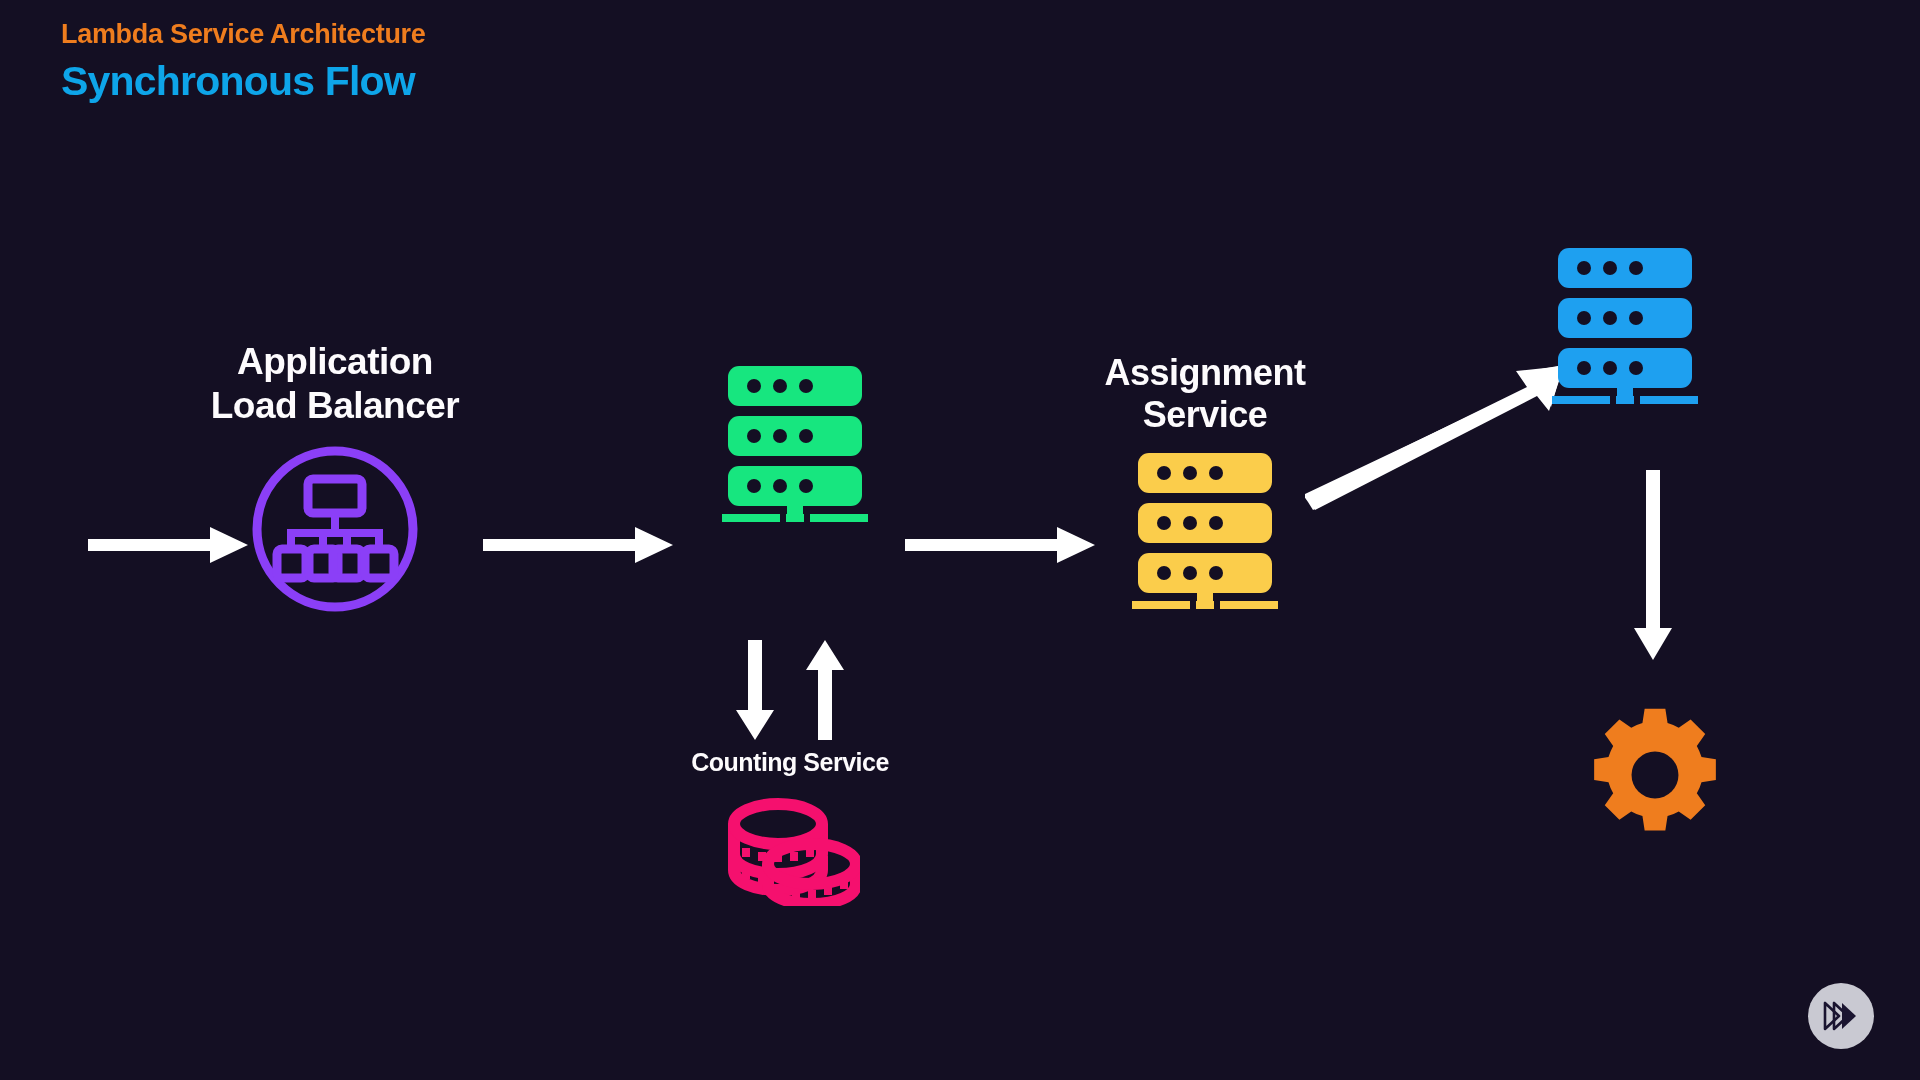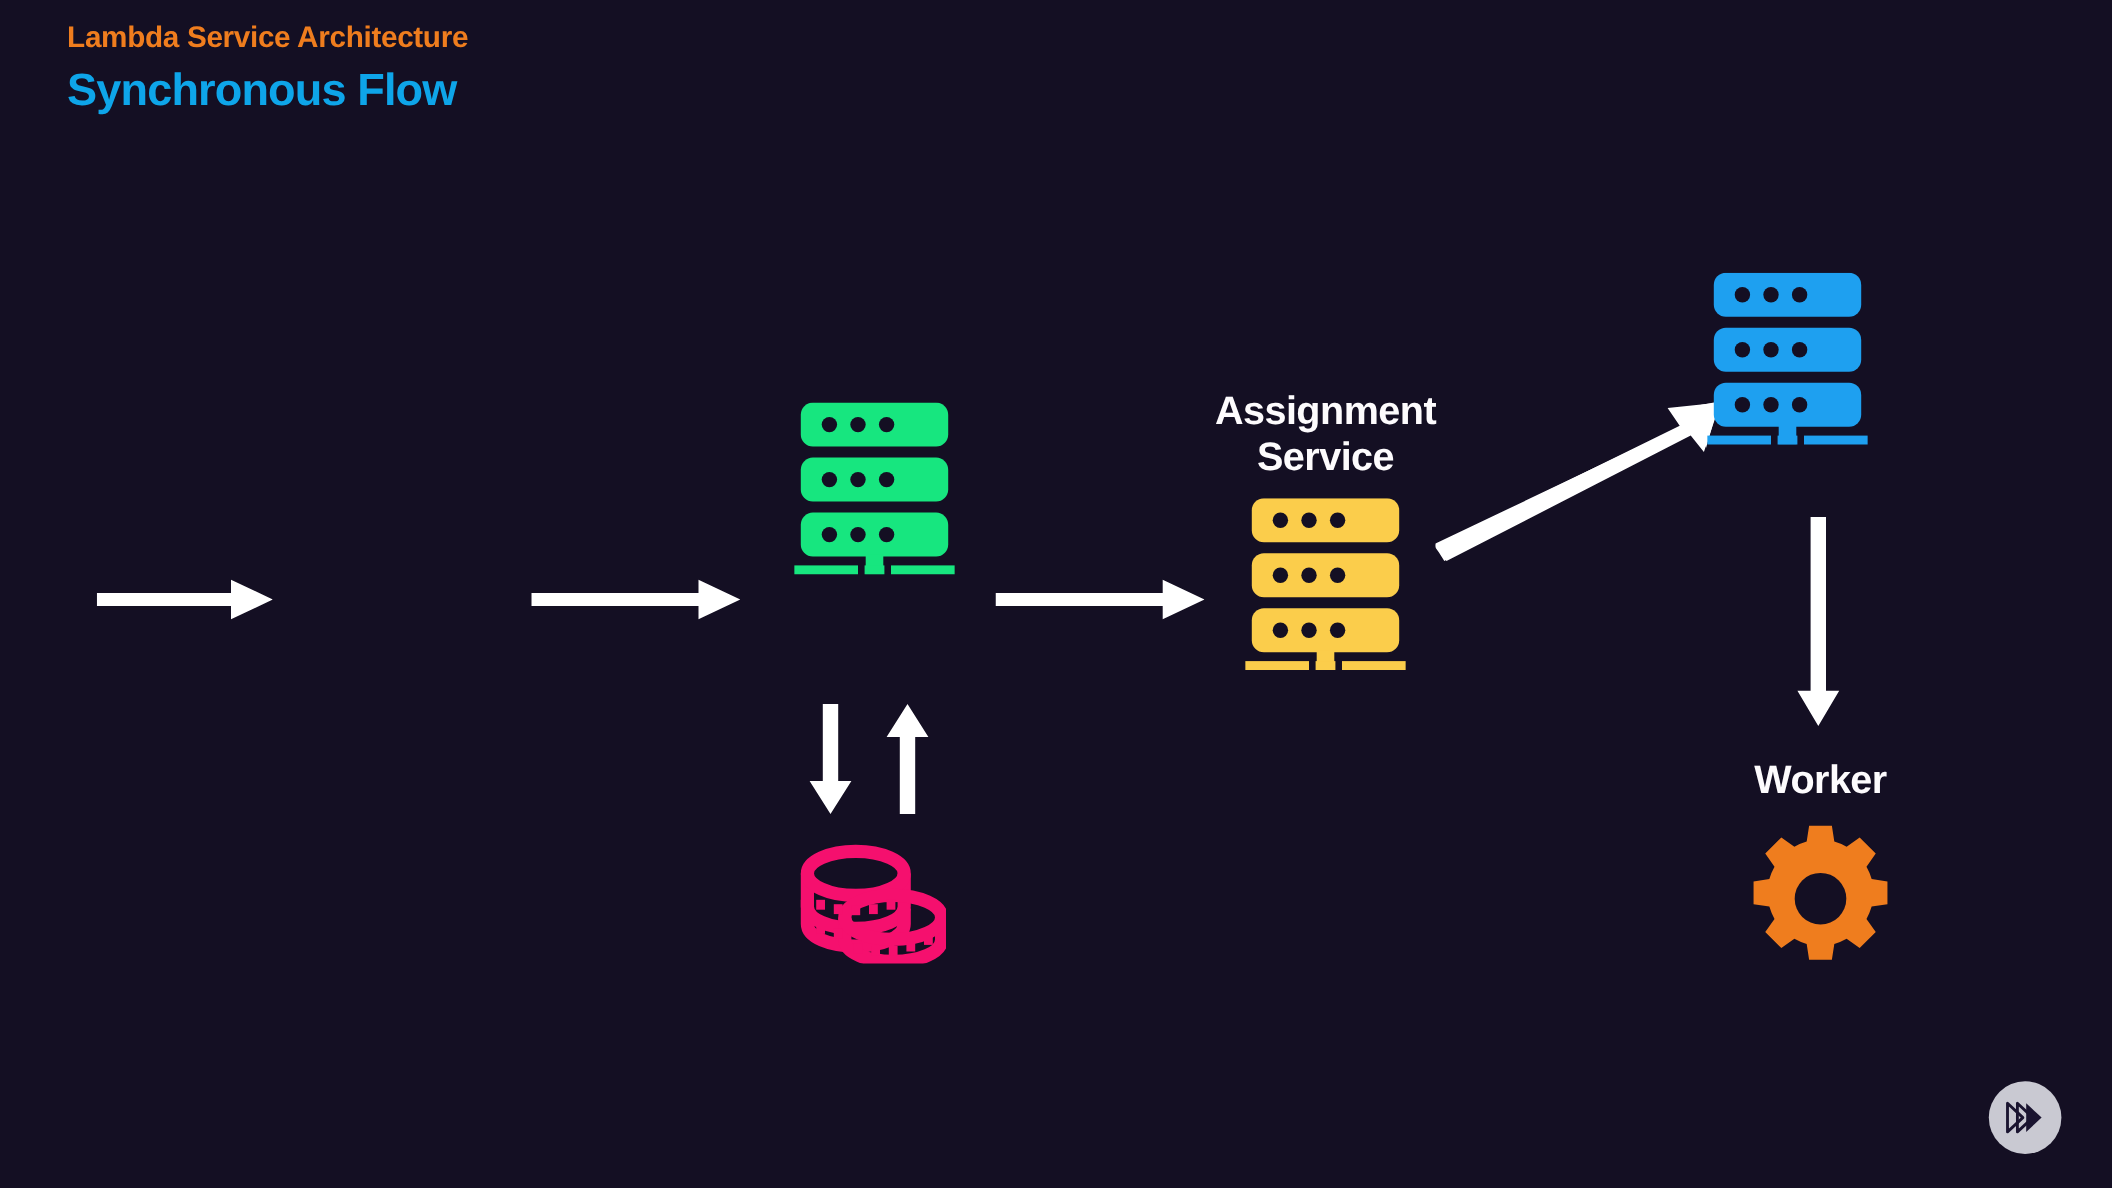--- a/index.html
+++ b/index.html
@@ -86,20 +86,45 @@
     <div class="eyebrow">Lambda Service Architecture</div>
     <div class="slide-title">Synchronous Flow</div>
   </div>
 
   <div class="arrow" style="left:88px; top:520px;">
     <svg width="160" height="50" viewBox="0 0 160 50">
       <path d="M0 19 H122 V7 L160 25 L122 43 V31 H0 Z" fill="#ffffff"></path>
     </svg>
   </div>
 
+  <div class="node" style="left:190px; top:340px; width:290px;">
+    <div class="node-label label-lg">Application
+Load Balancer</div>
+    <div class="node-icon" style="margin-top:16px;">
+      <svg width="172" height="172" viewBox="0 0 172 172">
+        <circle cx="86" cy="86" r="78" fill="none" stroke="#8b3ff7" stroke-width="9"></circle>
+
+        <rect x="59" y="36" width="54" height="34" rx="5" fill="none" stroke="#8b3ff7" stroke-width="9"></rect>
+
+        <rect x="82" y="70" width="8" height="20" fill="#8b3ff7"></rect>
+
+        <rect x="38" y="86" width="96" height="8" fill="#8b3ff7"></rect>
+
+        <rect x="38" y="86" width="8" height="22" fill="#8b3ff7"></rect>
+        <rect x="70" y="86" width="8" height="22" fill="#8b3ff7"></rect>
+        <rect x="94" y="86" width="8" height="22" fill="#8b3ff7"></rect>
+        <rect x="126" y="86" width="8" height="22" fill="#8b3ff7"></rect>
+
+        <rect x="28" y="106" width="29" height="29" rx="5" fill="none" stroke="#8b3ff7" stroke-width="9"></rect>
+        <rect x="60" y="106" width="29" height="29" rx="5" fill="none" stroke="#8b3ff7" stroke-width="9"></rect>
+        <rect x="84" y="106" width="29" height="29" rx="5" fill="none" stroke="#8b3ff7" stroke-width="9"></rect>
+        <rect x="116" y="106" width="29" height="29" rx="5" fill="none" stroke="#8b3ff7" stroke-width="9"></rect>
+      </svg>
+    </div>
+  </div>
 
   <div class="arrow" style="left:483px; top:520px;">
     <svg width="190" height="50" viewBox="0 0 190 50">
       <path d="M0 19 H152 V7 L190 25 L152 43 V31 H0 Z" fill="#ffffff"></path>
     </svg>
   </div>
 
   <div class="node" style="left:650px; top:350px; width:290px;">
     <div class="node-icon" style="margin-top:16px;">
       <svg width="146" height="156" viewBox="0 0 146 156">
@@ -139,20 +164,21 @@
     </svg>
   </div>
 
   <div class="arrow" style="left:803px; top:640px;">
     <svg width="44" height="100" viewBox="0 0 44 100">
       <path d="M22 0 L41 30 H29 V100 H15 V30 H3 Z" fill="#ffffff"></path>
     </svg>
   </div>
 
   <div class="node" style="left:640px; top:748px; width:300px;">
+    <div class="node-label label-sm">Counting Service</div>
     <div class="node-icon" style="margin-top:18px;">
       <svg width="140" height="110" viewBox="0 0 140 110">
         <g fill="none" stroke="#f5106e" stroke-width="12" stroke-linejoin="round">
 
           <path d="M14 28 V58 C14 70 34 78 58 78 C82 78 102 70 102 58 V28"></path>
           <ellipse cx="58" cy="28" rx="44" ry="20"></ellipse>
 
           <path d="M14 52 V74 C14 86 34 94 58 94 C82 94 102 86 102 74 V60"></path>
 
           <path d="M48 68 V88 C48 100 68 108 92 108 C116 108 136 100 136 88 V68"></path>
@@ -239,21 +265,20 @@
     </div>
   </div>
 
   <div class="arrow" style="left:1631px; top:470px;">
     <svg width="44" height="190" viewBox="0 0 44 190">
       <path d="M15 0 H29 V158 H41 L22 190 L3 158 H15 Z" fill="#ffffff"></path>
     </svg>
   </div>
 
   <div class="node" style="left:1510px; top:688px; width:290px;">
-    <div class="node-label label-md">Worker</div>
     <div class="node-icon" style="margin-top:18px;">
       <svg width="138" height="138" viewBox="0 0 100 100">
         <path fill="#ef7d1e" d="M42.5 2 h15 l1.6 10.4 a38 38 0 0 1 8.1 3.4 l8.6-6.1 10.6 10.6 -6.1 8.6 a38 38 0 0 1 3.4 8.1 l10.4 1.6 v15 l-10.4 1.6 a38 38 0 0 1 -3.4 8.1 l6.1 8.6 -10.6 10.6 -8.6-6.1 a38 38 0 0 1 -8.1 3.4 l-1.6 10.4 h-15 l-1.6-10.4 a38 38 0 0 1 -8.1-3.4 l-8.6 6.1 -10.6-10.6 6.1-8.6 a38 38 0 0 1 -3.4-8.1 l-10.4-1.6 v-15 l10.4-1.6 a38 38 0 0 1 3.4-8.1 l-6.1-8.6 10.6-10.6 8.6 6.1 a38 38 0 0 1 8.1-3.4 Z"></path>
         <circle cx="50" cy="50" r="17" fill="#140f23"></circle>
       </svg>
     </div>
   </div>
 
   <div class="logo-badge" style="left:1808px; top:983px;">
     <svg width="36" height="32" viewBox="0 0 36 32">

